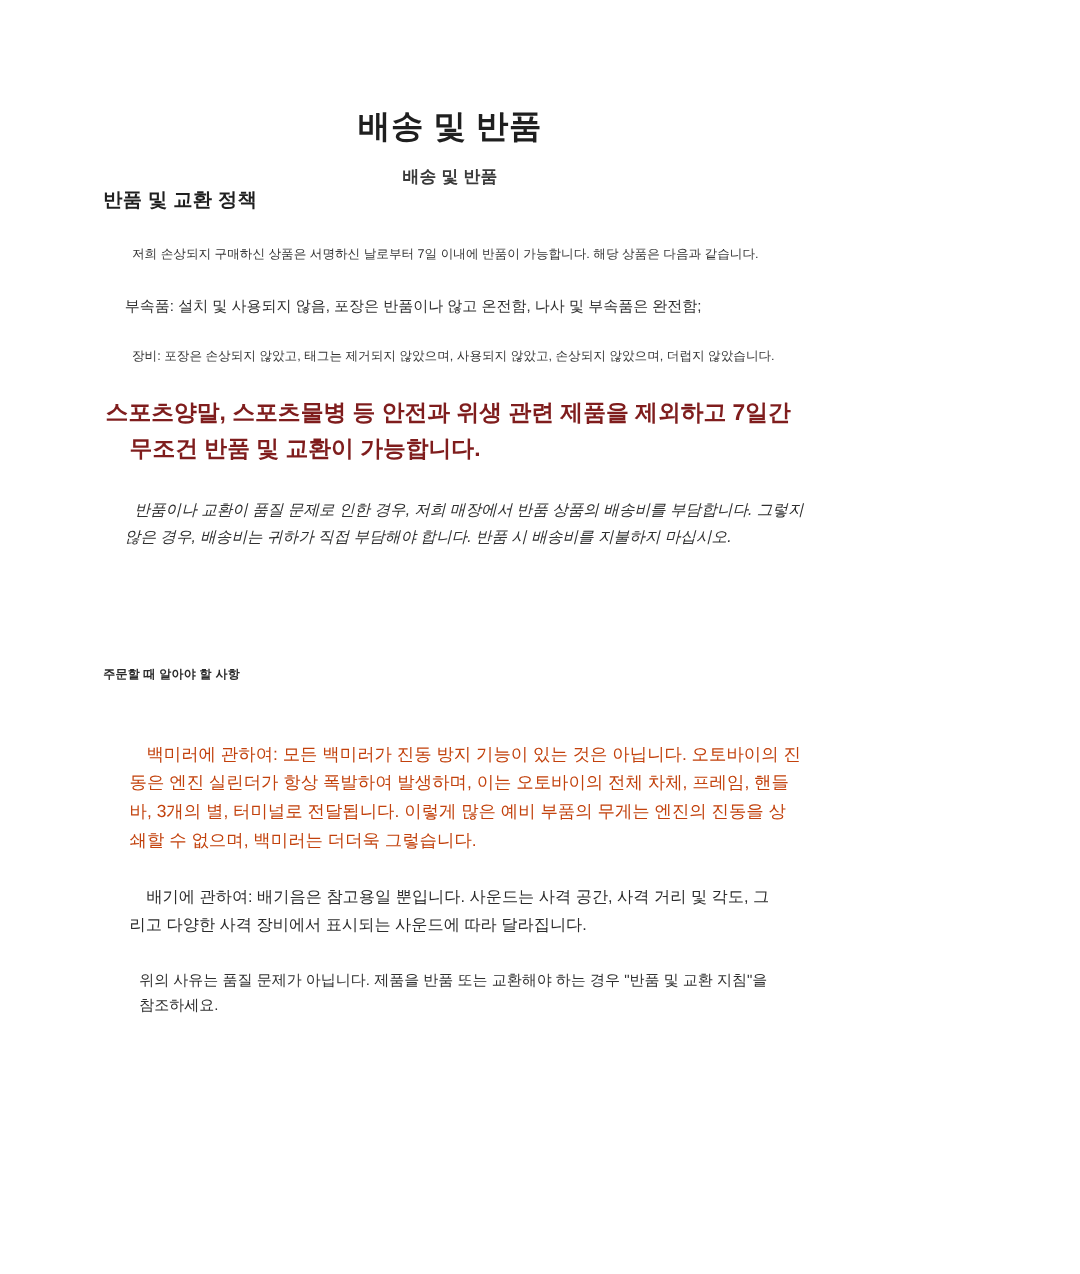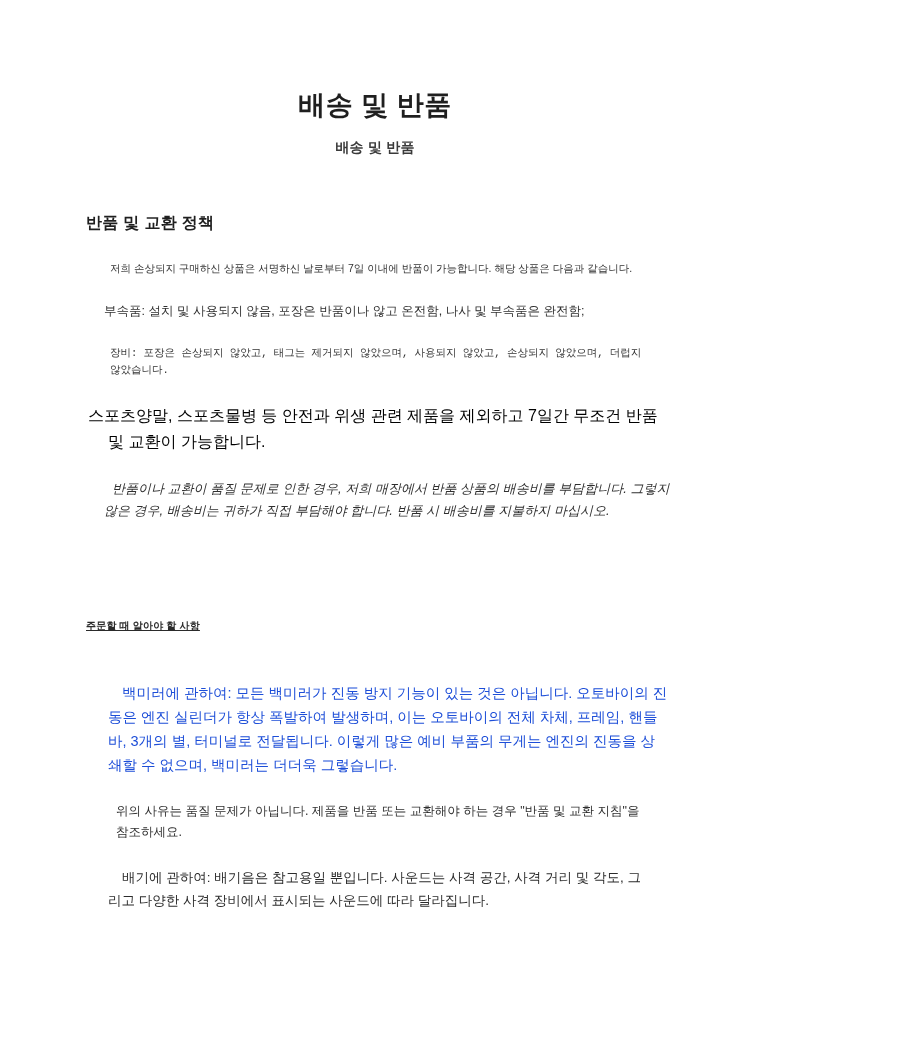--- a/index.html
+++ b/index.html
@@ -38,36 +38,34 @@
   .doc-subtitle {
     font-size: 14px;
     font-weight: 700;
     color: #3a3a3a;
     margin: 16px 0 0 0;
     letter-spacing: 0.2px;
   }
 
   
   .section {
-    margin-top: 56px;
   }
   .section-heading {
     font-size: 16px;
     font-weight: 700;
     color: #1f1f1f;
     margin: 0 0 26px 26px;
     letter-spacing: 0.3px;
   }
   .section-heading.small {
     font-size: 10px;
     font-weight: 700;
     color: #2b2b2b;
     margin-left: 26px;
     letter-spacing: 0.2px;
-    text-decoration: underline;
   }
 
   .para {
     margin: 0 0 24px 0;
     color: #2f2f2f;
     line-height: 1.62;
   }
   .para.tiny {
     font-size: 10.5px;
     padding-left: 50px;
@@ -78,45 +76,45 @@
     font-size: 12.5px;
     padding-left: 44px;
     padding-right: 40px;
     color: #2f2f2f;
   }
   .para.mini {
     font-size: 10.5px;
     padding-left: 50px;
     padding-right: 40px;
     color: #333;
-    font-family: Liberation Mono, monospace;
   }
   .para.big {
-    font-size: 16px;
+    font-size: 19px;
     padding-left: 48px;
     padding-right: 22px;
     text-indent: -20px;
-    color: #000000;
+    color: #7f1d1d;
     line-height: 1.58;
+    font-weight: bold;
   }
   .para.med {
     font-size: 13px;
     padding-left: 44px;
     padding-right: 18px;
     text-indent: 8px;
     color: #2f2f2f;
     line-height: 1.72;
     font-style: italic;
   }
   .para.body {
     font-size: 14.5px;
     padding-left: 48px;
     padding-right: 22px;
     text-indent: 14px;
-    color: #1d4ed8;
+    color: #c2410c;
     line-height: 1.66;
   }
   .para.body2 {
     font-size: 13.5px;
     padding-left: 48px;
     padding-right: 40px;
     text-indent: 14px;
     color: #2b2b2b;
     line-height: 1.7;
   }
@@ -152,17 +150,17 @@
   </div>
 
   <div class="spacer-lg"></div>
 
   <div class="section" style="margin-top:18px;">
     <h2 class="section-heading small">주문할 때 알아야 할 사항</h2>
 
     <div class="spacer-md"></div>
 
     <p class="para body">백미러에 관하여: 모든 백미러가 진동 방지 기능이 있는 것은 아닙니다. 오토바이의 진동은 엔진 실린더가 항상 폭발하여 발생하며, 이는 오토바이의 전체 차체, 프레임, 핸들바, 3개의 별, 터미널로 전달됩니다. 이렇게 많은 예비 부품의 무게는 엔진의 진동을 상쇄할 수 없으며, 백미러는 더더욱 그렇습니다.</p>
+    <p class="para body2">배기에 관하여: 배기음은 참고용일 뿐입니다. 사운드는 사격 공간, 사격 거리 및 각도, 그리고 다양한 사격 장비에서 표시되는 사운드에 따라 달라집니다.</p>
     <p class="para note">위의 사유는 품질 문제가 아닙니다. 제품을 반품 또는 교환해야 하는 경우 "반품 및 교환 지침"을 참조하세요.</p>
-    <p class="para body2">배기에 관하여: 배기음은 참고용일 뿐입니다. 사운드는 사격 공간, 사격 거리 및 각도, 그리고 다양한 사격 장비에서 표시되는 사운드에 따라 달라집니다.</p>
   </div>
 
 </div>
 
 </body></html>

